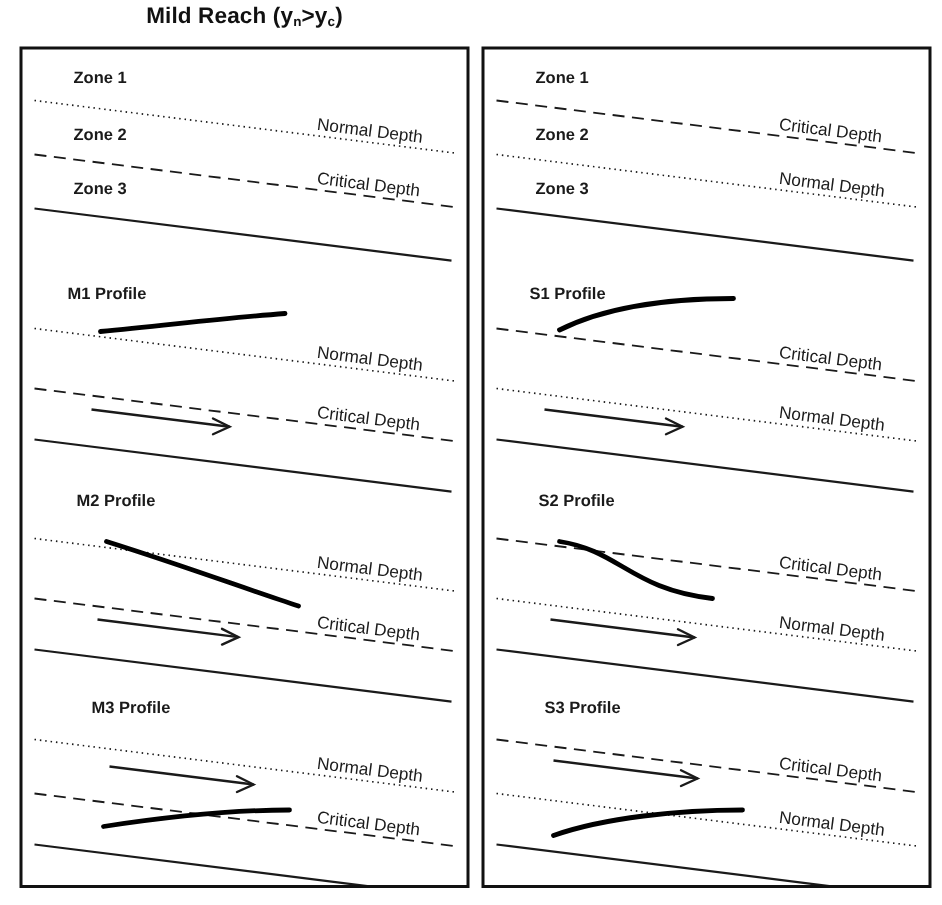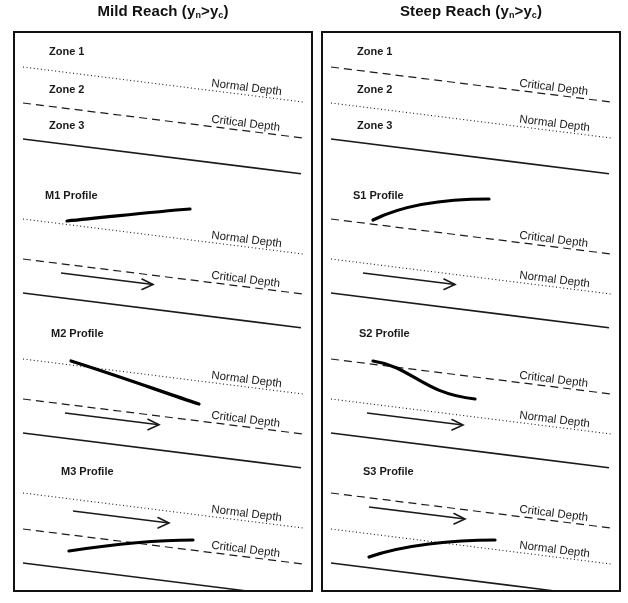--- a/index.html
+++ b/index.html
@@ -65,21 +65,20 @@
     font-size: 11.5px;
   }
 </style>
 </head>
 <body>
 
 <div id="diagram-root">
 
   <div class="column-title" id="title-mild"><span>Mild Reach (y</span><sub>n</sub><span>&gt;y</span><sub>c</sub><span>)</span></div>
 
-  <div class="column-title" id="title-steep"><span>Steep Reach (y</span><sub>n</sub><span>&gt;y</span><sub>c</sub><span>)</span></div>
 
   <div class="panel-frame" id="frame-mild">
     <svg class="panel-svg" id="svg-mild" width="296" height="557" viewBox="0 0 296 557">
         <line x1="8" y1="34" x2="288" y2="69" stroke="#1a1a1a" fill="none" stroke-linecap="butt" stroke-width="1.1" stroke-dasharray="1,2.6"></line>
         <line x1="8" y1="70" x2="288" y2="105" stroke="#1a1a1a" fill="none" stroke-linecap="butt" stroke-width="1.2" stroke-dasharray="8,5"></line>
         <line x1="8" y1="106" x2="286" y2="140.75" stroke="#1a1a1a" fill="none" stroke-linecap="butt" stroke-width="1.5"></line>
         <text x="196" y="53.5" text-anchor="start" transform="rotate(7.1 196 53.5)" class="diagram-label depth-label">Normal Depth</text>
         <text x="196" y="89.5" text-anchor="start" transform="rotate(7.1 196 89.5)" class="diagram-label depth-label">Critical Depth</text>
         <text x="34" y="22" class="diagram-label zone-label">Zone 1</text>
         <text x="34" y="60" class="diagram-label zone-label">Zone 2</text>

